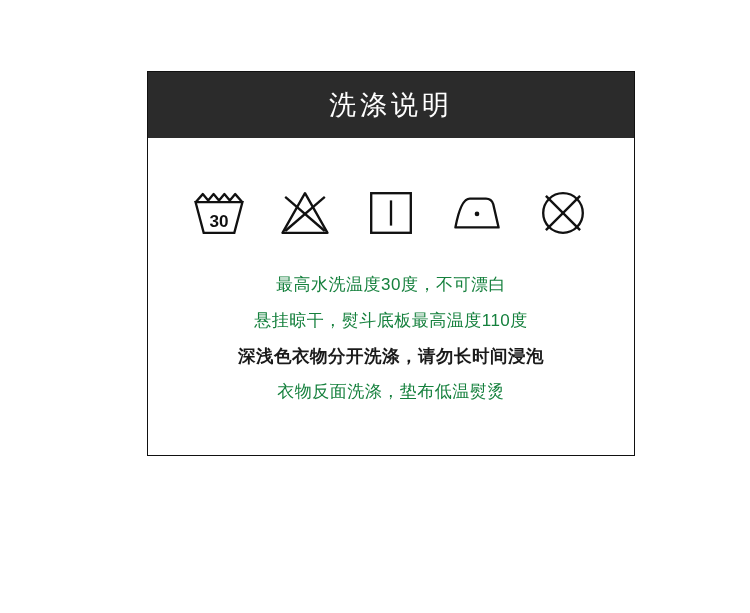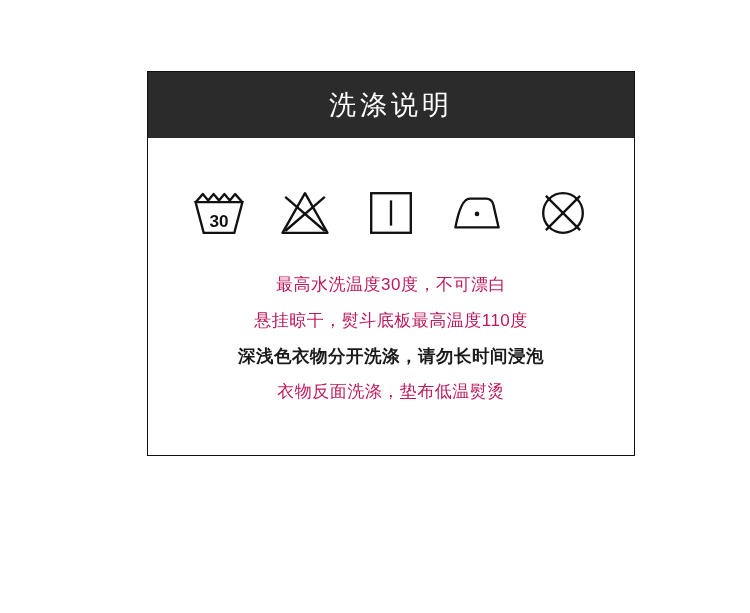--- a/index.html
+++ b/index.html
@@ -68,21 +68,21 @@
   }
 
   
   .care-lines {
     margin-top: 22px;
     width: 100%;
     text-align: center;
   }
   .care-line {
     font-size: 17px;
-    color: #be185d;
+    color: #15803d;
     line-height: 1.5;
     margin: 10px 0;
     letter-spacing: 0.5px;
   }
   .care-line.bold {
     font-weight: bold;
     color: #1a1a1a;
     font-size: 17.5px;
   }
 

